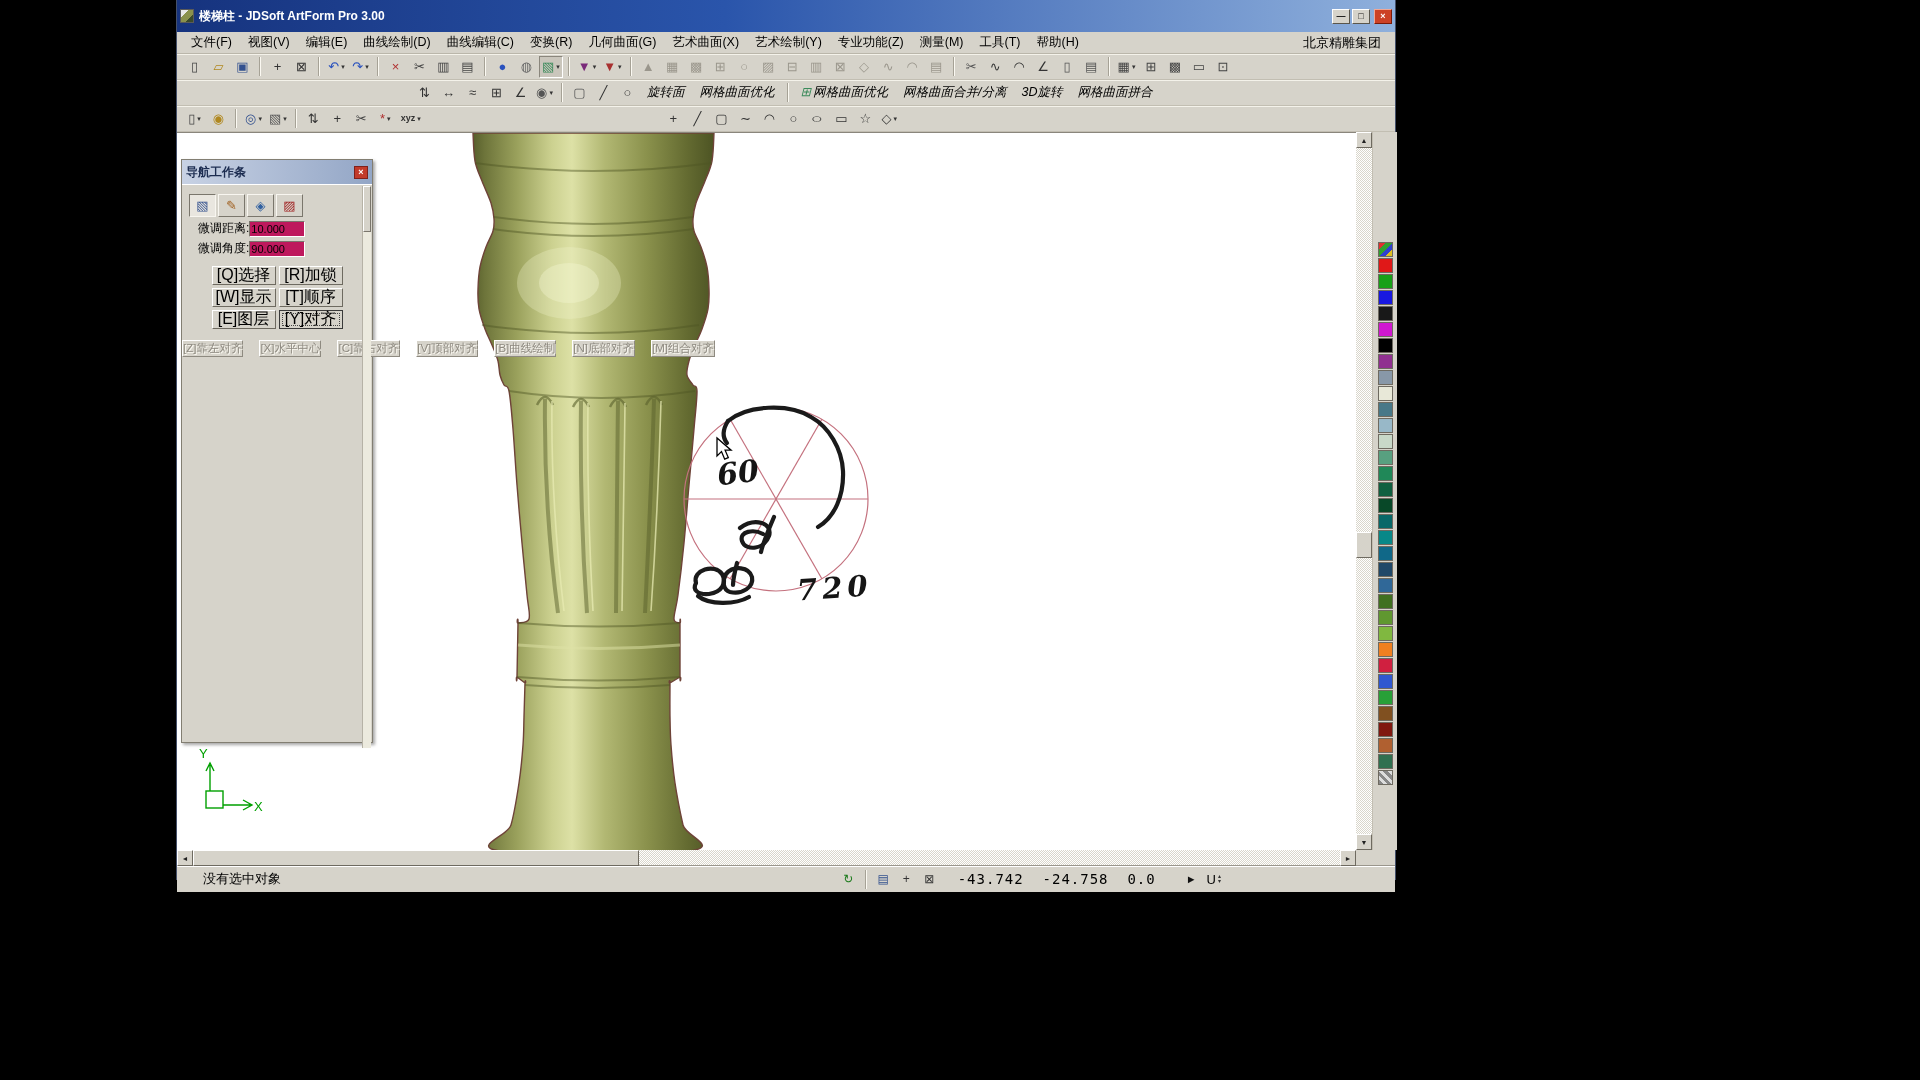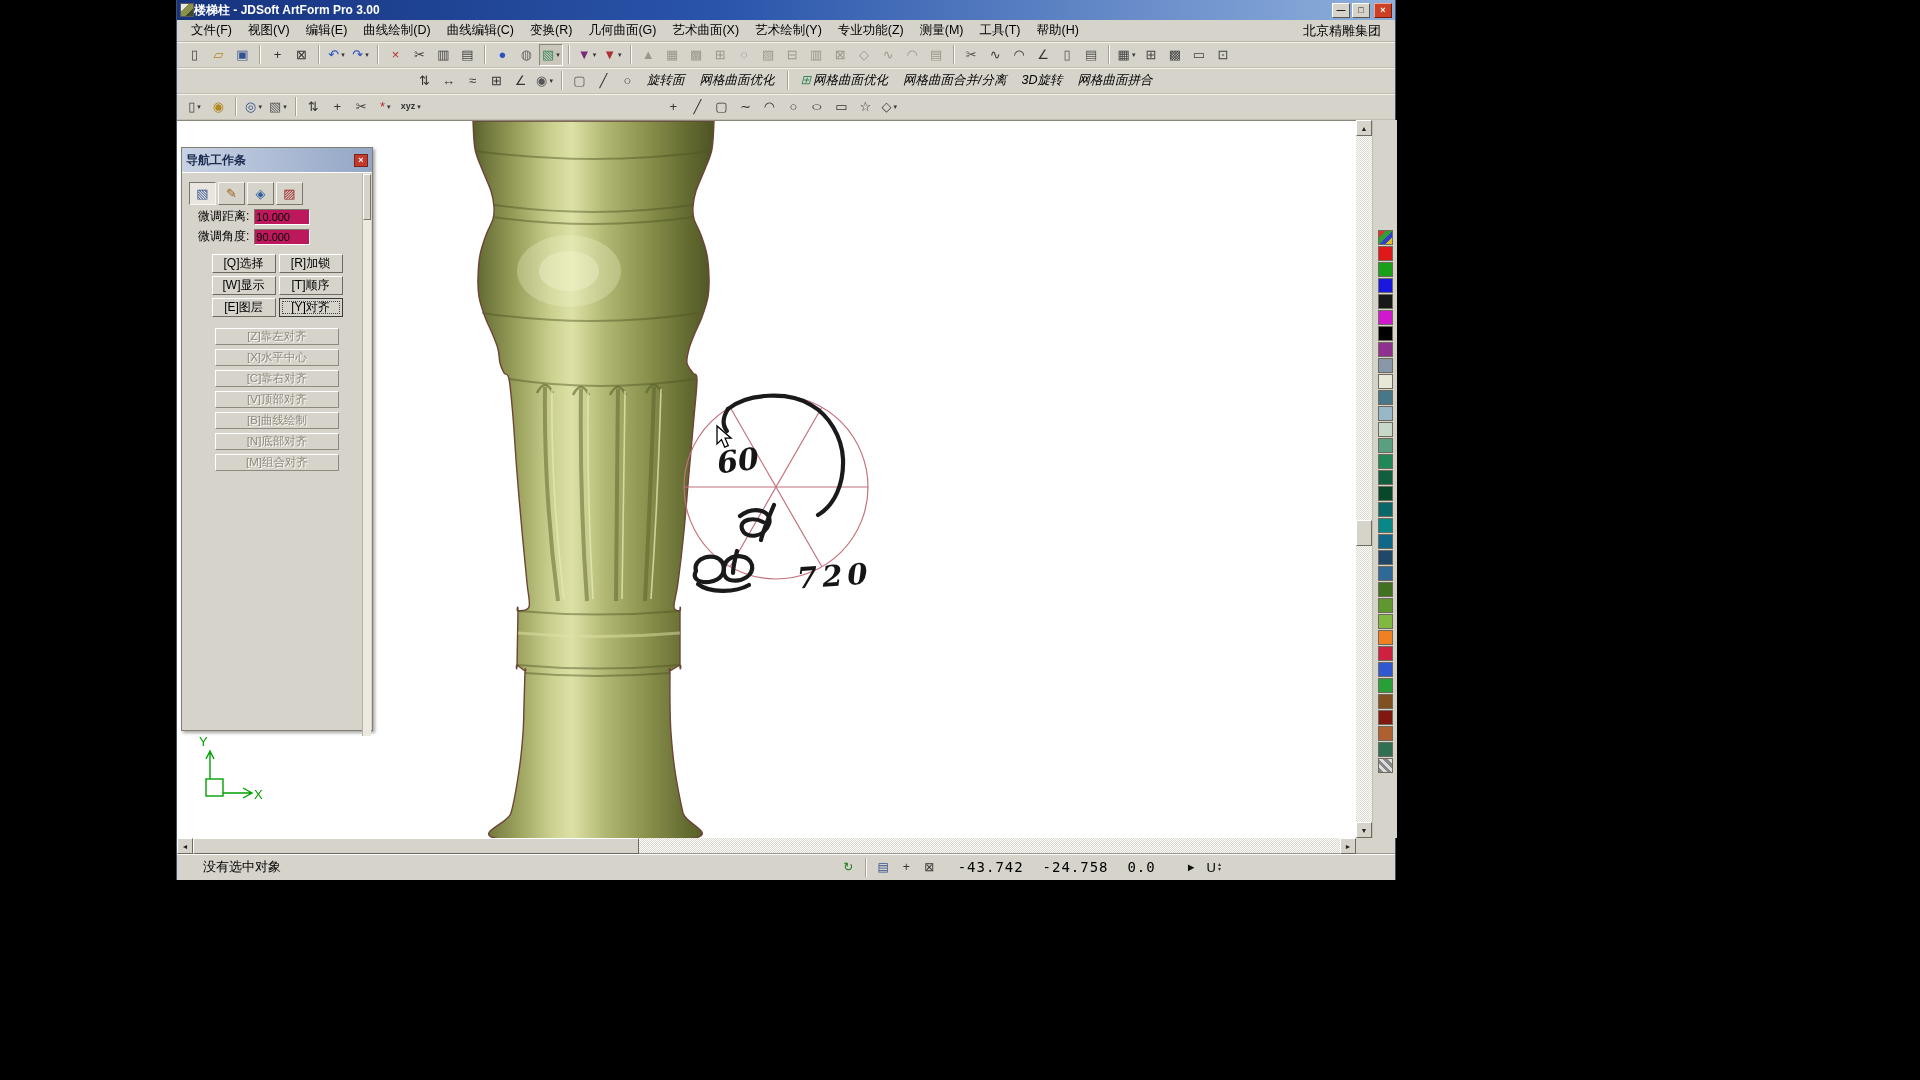--- a/index.html
+++ b/index.html
@@ -2,22 +2,22 @@
 <html><head>
 <meta charset="utf-8">
 <style>
   *{margin:0;padding:0;box-sizing:border-box;}
   html,body{width:1920px;height:1080px;background:#000;overflow:hidden;
     font-family:"Liberation Sans",sans-serif;color:#000;}
   #app{position:absolute;left:176px;top:0;width:1220px;height:880px;background:#d6d3ca;
     border-left:1px solid #44506a;border-right:1px solid #44506a;border-bottom:1px solid #44506a;}
 
   
-  .titlebar{height:20px;background:linear-gradient(90deg,#16337e 0%,#2a55ab 45%,#8fb0dc 100%);
-    display:flex;align-items:center;color:#fff;font-size:12px;font-weight:bold;padding:0 3px;}
+  .titlebar{height:32px;background:linear-gradient(90deg,#16337e 0%,#2a55ab 45%,#8fb0dc 100%);
+    display:flex;align-items:center;color:#fff;font-size:12px;font-weight:bold;padding:0 3px;gap:5px;}
   .app-icon{width:14px;height:14px;border:1px solid #5a5a5a;flex:none;
     background:linear-gradient(135deg,#e8e8e8 0 30%,#8a914c 30% 70%,#3a4a2a 70%);}
   .title-text{white-space:nowrap;overflow:hidden;}
   .win-btns{margin-left:auto;display:flex;gap:2px;}
   .win-btn{width:18px;height:15px;background:#d6d3ca;border:1px solid;
     border-color:#fff #5a564c #5a564c #fff;font-size:9px;color:#111;
     display:flex;align-items:center;justify-content:center;line-height:1;}
   .win-btn.close{background:#cc4125;color:#fff;border-color:#f0a896 #7a1a08 #7a1a08 #f0a896;margin-left:2px;}
 
   
@@ -63,31 +63,31 @@
     border:1px solid #827e72;box-shadow:2px 2px 3px rgba(0,0,0,.35);z-index:5;}
   .panel-title{height:17px;background:linear-gradient(90deg,#c8d2e4,#93a6c6);display:flex;
     align-items:center;padding:12px 4px;font-size:12px;font-weight:bold;color:#1c2c50;}
   .panel-close{margin-left:auto;width:14px;height:13px;background:#c23a2a;color:#fff;font-size:9px;
     display:flex;align-items:center;justify-content:center;border:1px solid #80201a;line-height:1;}
   .panel-body{position:relative;height:565px;border-top:1px solid #fff;}
   .tabs{display:flex;gap:2px;padding:9px 0 0 7px;}
   .tabs .tb-btn{width:27px;height:23px;border:1px solid;border-color:#f8f6f0 #7a766c #7a766c #f8f6f0;
     background:#d6d3ca;}
   .tabs .tb-btn.pressed{border-color:#7a766c #f8f6f0 #f8f6f0 #7a766c;background:#e9e6df;}
-  .fld{display:flex;align-items:center;font-size:12px;padding:3px 0 0 16px;gap:5px;}
+  .fld{display:flex;align-items:center;font-size:12px;padding:3px 0 0 16px;}
   .fld:first-of-type{margin-top:6px;}
   .fld-input{width:56px;height:16px;border:1px solid;border-color:#7a766c #fff #fff #7a766c;
     background:#be185d;font-size:11px;padding:0 1px;font-family:"Liberation Sans",sans-serif;}
   .btn-grid{display:grid;grid-template-columns:64px 64px;gap:3px;justify-content:center;
     padding-top:9px;}
-  .p-btn{height:19px;font-size:12px;background:#d6d3ca;border:1px solid;
+  .p-btn{height:19px;font-size:16px;background:#d6d3ca;border:1px solid;
     border-color:#fff #6e6a60 #6e6a60 #fff;display:flex;align-items:center;justify-content:center;
     white-space:nowrap;}
   .p-btn.active{border-color:#3a3a3a;outline:1px dotted #444;outline-offset:-4px;}
-  .align-list{display:flex;flex-direction:column;gap:4px;align-items:center;padding-top:11px;}
+  .align-list{display:flex;flex-direction:row;gap:16px;align-items:center;padding-top:11px;}
   .a-btn{width:124px;height:17px;font-size:11.5px;color:#8e8a80;text-shadow:1px 1px 0 #fbf9f2;
     background:#d6d3ca;border:1px solid;border-color:#fff #8e8a80 #8e8a80 #fff;
     display:flex;align-items:center;justify-content:center;white-space:nowrap;}
   .panel-scroll{position:absolute;right:1px;top:1px;bottom:1px;width:9px;background:#eceade;
     border-left:1px solid #b6b2a6;}
   .panel-scroll .thumb{position:absolute;top:0;left:0;right:0;height:46px;background:#d6d3ca;
     border:1px solid;border-color:#fff #7a766c #7a766c #fff;}
 
   
   .vscroll{width:16px;height:718px;display:flex;flex-direction:column;background:#f0eee4;flex:none;}

